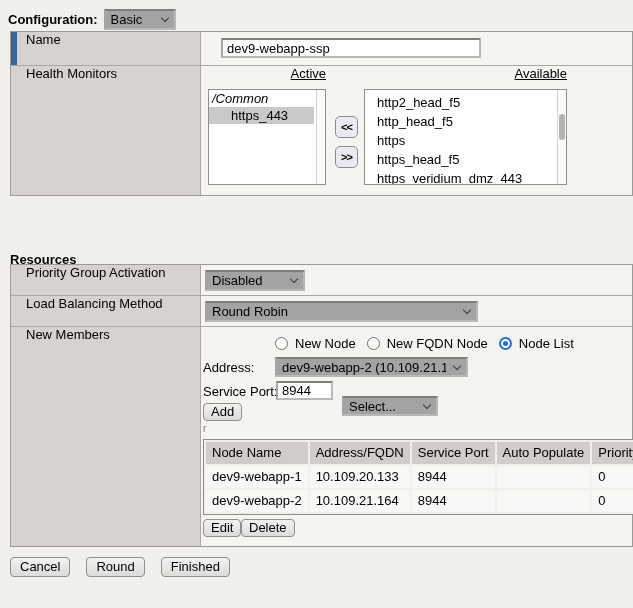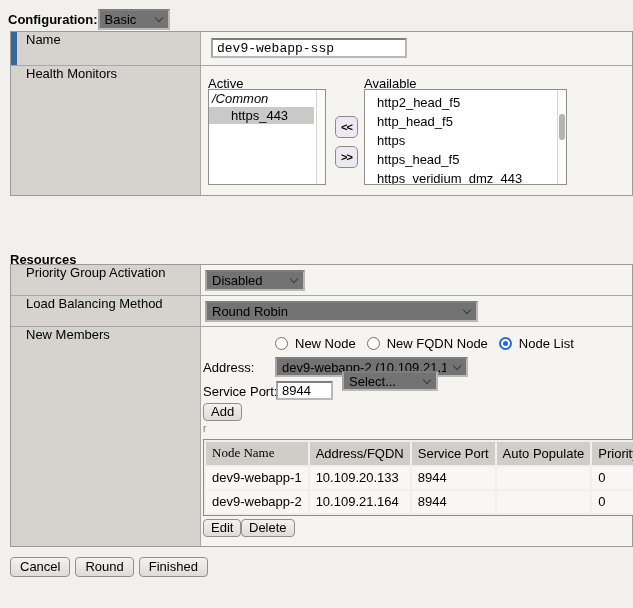--- a/index.html
+++ b/index.html
@@ -3,26 +3,26 @@
 <meta charset="utf-8">
 <style>
   * { margin:0; padding:0; box-sizing:border-box; }
   html,body { width:633px; height:608px; }
   body { font-family:"Liberation Sans", sans-serif; font-size:13px; color:#000;
          background:#f1f0ec; position:relative; overflow:hidden; }
 
   .page { position:relative; width:633px; height:608px; }
 
   
-  .config-bar { position:absolute; left:8px; top:9px; display:flex; align-items:center; gap:0; }
+  .config-bar { position:absolute; left:8px; top:9px; display:flex; align-items:center; gap:6px; }
   .config-bar .lbl { font-weight:bold; }
 
   
   .sel { display:flex; align-items:center; justify-content:space-between;
-         background:#737373; border:2px solid #b9b8b6; border-top-color:#7e7e7c;
+         background:#a3a3a3; border:2px solid #b9b8b6; border-top-color:#7e7e7c;
          border-left-color:#a6a5a3; padding:0 6px 0 5px; height:21px; cursor:default; }
   .sel .txt { white-space:nowrap; overflow:hidden; }
   .chev { width:6px; height:6px; border-right:1.6px solid #3a3a3a; border-bottom:1.6px solid #3a3a3a;
           transform:rotate(45deg); margin-top:-3px; flex:none; margin-left:8px; }
 
   
   .inp { background:#fff; border:2px solid #b9b8b6; border-top-color:#7e7e7c;
          border-left-color:#a6a5a3; height:20px; font:13px "Liberation Sans",sans-serif;
          padding:0 4px; }
 
@@ -37,21 +37,21 @@
   .prow { display:flex; border-bottom:1px solid #a8a8a6; }
   .prow:last-child { border-bottom:none; }
   .cl { width:190px; flex:none; background:#d6d3cf; border-right:1px solid #a8a8a6;
         display:flex; align-items:flex-start; padding-left:15px; position:relative; }
   .cv { flex:1; background:#f5f4f1; position:relative; }
   .bluebar { position:absolute; left:0; top:0; bottom:0; width:6px; background:#34689b; }
 
   .section-title { position:absolute; left:10px; top:252px; font-weight:bold; }
 
   
-  .hm-colhead { position:absolute; top:10px; text-align:left; }
+  .hm-colhead { position:absolute; top:0; text-align:right;text-decoration:underline; }
   .hm-list { position:absolute; top:23px; height:96px; background:#fff;
              border:1px solid #8f8f8d; overflow:hidden; }
   .hm-scroll { position:absolute; right:0; top:0; bottom:0; width:9px; background:#fbfbfa;
                border-left:1px solid #d4d4d2; }
   .hm-thumb { position:absolute; right:1px; top:24px; width:6px; height:26px;
               background:#b3b3b1; border-radius:3px; }
   .hm-item { line-height:17px; padding-left:12px; white-space:nowrap; }
   .hm-group { font-weight:normal; font-style:italic; padding-left:3px; line-height:17px; }
   .hm-item.sel-item { background:#c9c9c7; padding-left:22px; margin-right:11px; }
   .mv-btn { position:absolute; width:23px; height:22px; background:#eceaf0;
@@ -68,21 +68,21 @@
 
   .nm-label-abs { position:absolute; }
 
   
   .mtable { position:absolute; left:2px; top:112px; border:1px solid #8c8c8a;
             border-collapse:separate; border-spacing:2px; background:#f0efec; }
   .mtable th { background:#d0cdc9; font-weight:normal; text-align:left; padding:3px 6px 4px 6px;
                white-space:nowrap; }
   .mtable td { background:#f8f7f5; padding:3px 6px 4px 6px; white-space:nowrap; }
 
-  .footer { position:absolute; left:10px; top:557px; display:flex; gap:5px; }
+  .footer { position:absolute; left:10px; top:557px; display:flex; gap:16px; }
 </style>
 </head>
 <body>
 
 <div class="page">
 
   <div class="config-bar">
     <span class="lbl">Configuration:</span>
     <div class="sel" style="width:72px;">
       <span class="txt">Basic</span>
@@ -91,21 +91,21 @@
   </div>
 
   <div class="ptable" style="top:31px;">
 
     <div class="prow" style="height:34px;">
       <div class="cl">
         <span class="bluebar"></span>
         <span>Name</span>
       </div>
       <div class="cv">
-        <input class="inp" style="position: absolute; left: 10px; top: 6px; width: 196px; font-family: Liberation Mono, monospace;" value="dev9-webapp-ssp">
+        <input class="inp" style="position: absolute; left: 20px; top: 6px; width: 260px;" value="dev9-webapp-ssp">
       </div>
     </div>
 
 
     <div class="prow" style="height:129px;">
       <div class="cl">
         <span>Health Monitors</span>
       </div>
       <div class="cv">
 
@@ -184,33 +184,33 @@
         </div>
 
         <span class="nm-label-abs" style="left:2px; top:33px;">Address:</span>
         <div class="sel" style="position:absolute; left:74px; top:30px; width:193px; height:20px;">
           <span class="txt">dev9-webapp-2 (10.109.21.164)</span>
           <span class="chev"></span>
         </div>
 
         <span class="nm-label-abs" style="left:2px; top:57px;">Service Port:</span>
         <input class="inp" style="position: absolute; left: 75px; top: 54px; width: 57px; height: 19px;" value="8944">
-        <div class="sel" style="position:absolute; left:141px; top:44px; width:96px; height:20px;">
+        <div class="sel" style="position:absolute; left:141px; top:69px; width:96px; height:20px;">
           <span class="txt">Select...</span>
           <span class="chev"></span>
         </div>
 
         <span class="btn small" style="position:absolute; left:2px; top:76px;">Add</span>
 
         <span style="position:absolute; left:2px; top:96px; font-size:10px; color:#777;">r</span>
 
         <table class="mtable">
           <tbody>
               <tr>
-            <th style="width:92px;font-family:Liberation Serif, serif;">Node Name</th>
+            <th style="width:92px;">Node Name</th>
             <th style="width:87px;">Address/FQDN</th>
             <th style="width:76px;">Service Port</th>
             <th style="width:84px;">Auto Populate</th>
             <th style="width:44px;">Priority</th>
           </tr>
           <tr>
             <td>dev9-webapp-1</td>
             <td>10.109.20.133</td>
             <td>8944</td>
             <td></td>

